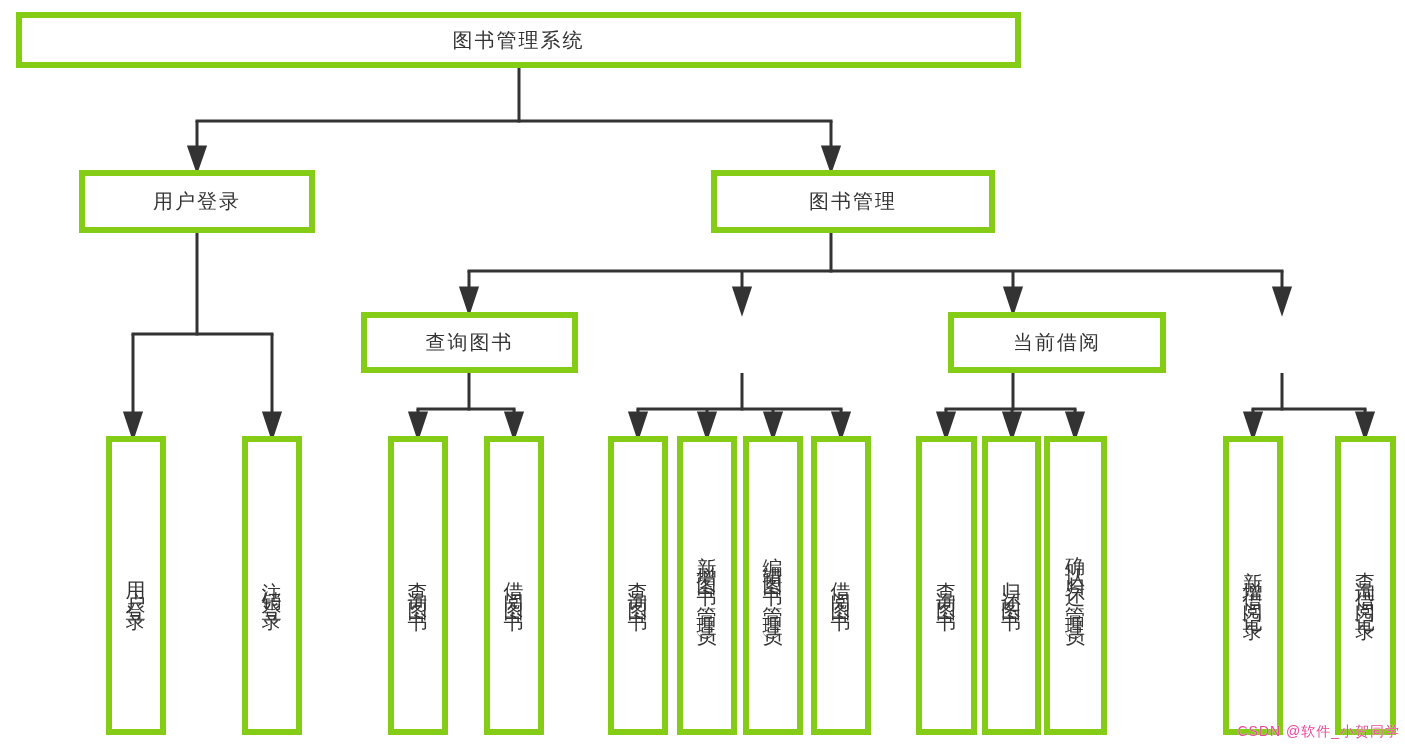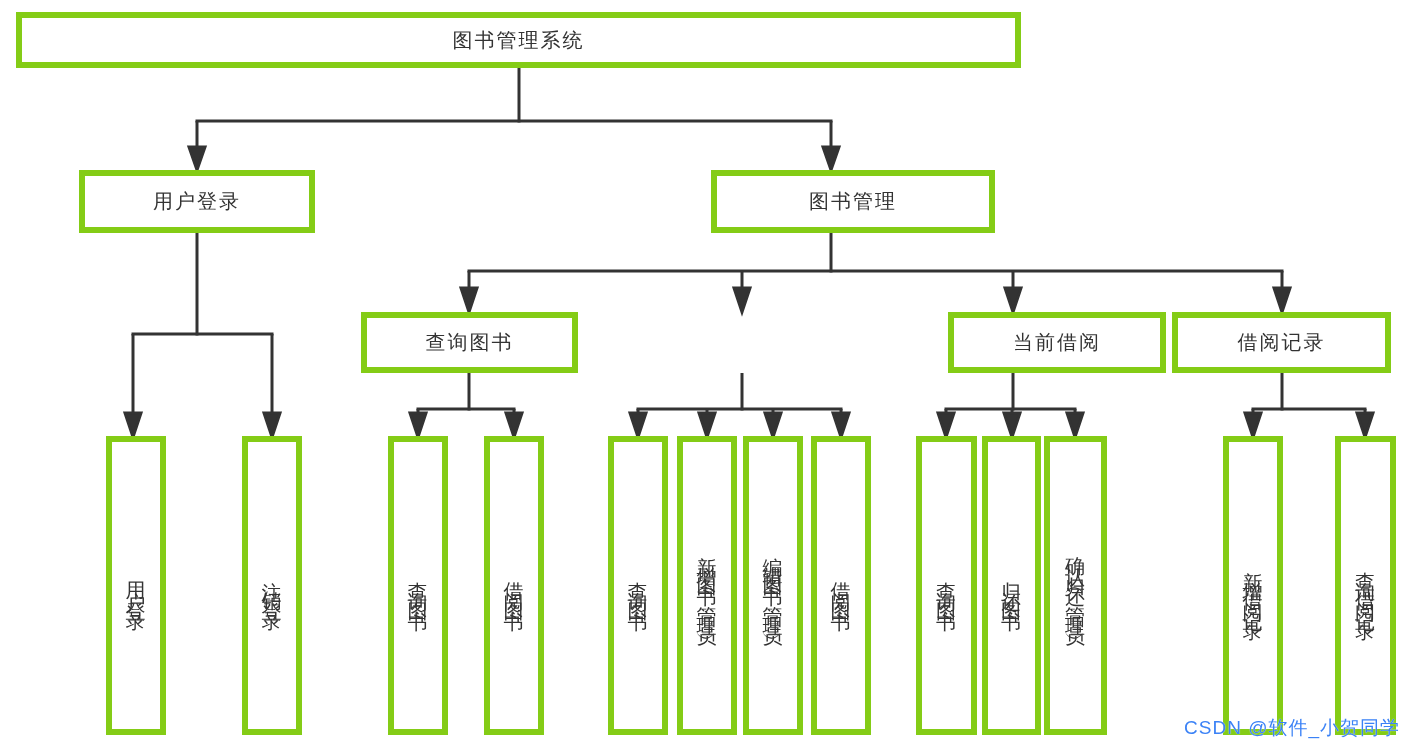--- a/index.html
+++ b/index.html
@@ -41,22 +41,22 @@
     writing-mode: vertical-rl;
     text-orientation: mixed;
     letter-spacing: 10px;
     white-space: normal;
     line-height: 1;
   }
   .watermark {
     position: absolute;
     right: 5px;
     bottom: 6px;
-    font-size: 19px;
-    color: #3b82f6;
+    font-size: 14px;
+    color: #ec4899;
     letter-spacing: 1px;
     text-shadow: 0 0 1px #ffffff;
   }
 </style>
 </head>
 <body>
 
 <div class="canvas">
 
   <svg class="connectors" width="1405" height="747" viewBox="0 0 1405 747">
@@ -133,23 +133,20 @@
   <div class="node" style="left:711px; top:170px; width:284px; height:63px;">
     <span class="lbl">图书管理</span>
   </div>
 
   <div class="node" style="left:361px; top:312px; width:217px; height:61px;">
     <span class="lbl">查询图书</span>
   </div>
   <div class="node" style="left:903px; top:312px; width:218px; height:61px;margin-left:45px;">
     <span class="lbl">当前借阅</span>
   </div>
-  <div class="node" style="left:1172px; top:312px; width:219px; height:61px;">
-    <span class="lbl">借阅记录</span>
-  </div>
 
   <div class="node vnode" style="left:106px; top:436px; width:60px; height:299px;">
     <span class="lbl">用户登录</span>
   </div>
   <div class="node vnode" style="left:242px; top:436px; width:60px; height:299px;">
     <span class="lbl">注销登录</span>
   </div>
 
   <div class="node vnode" style="left:388px; top:436px; width:60px; height:299px;">
     <span class="lbl">查询图书</span>

